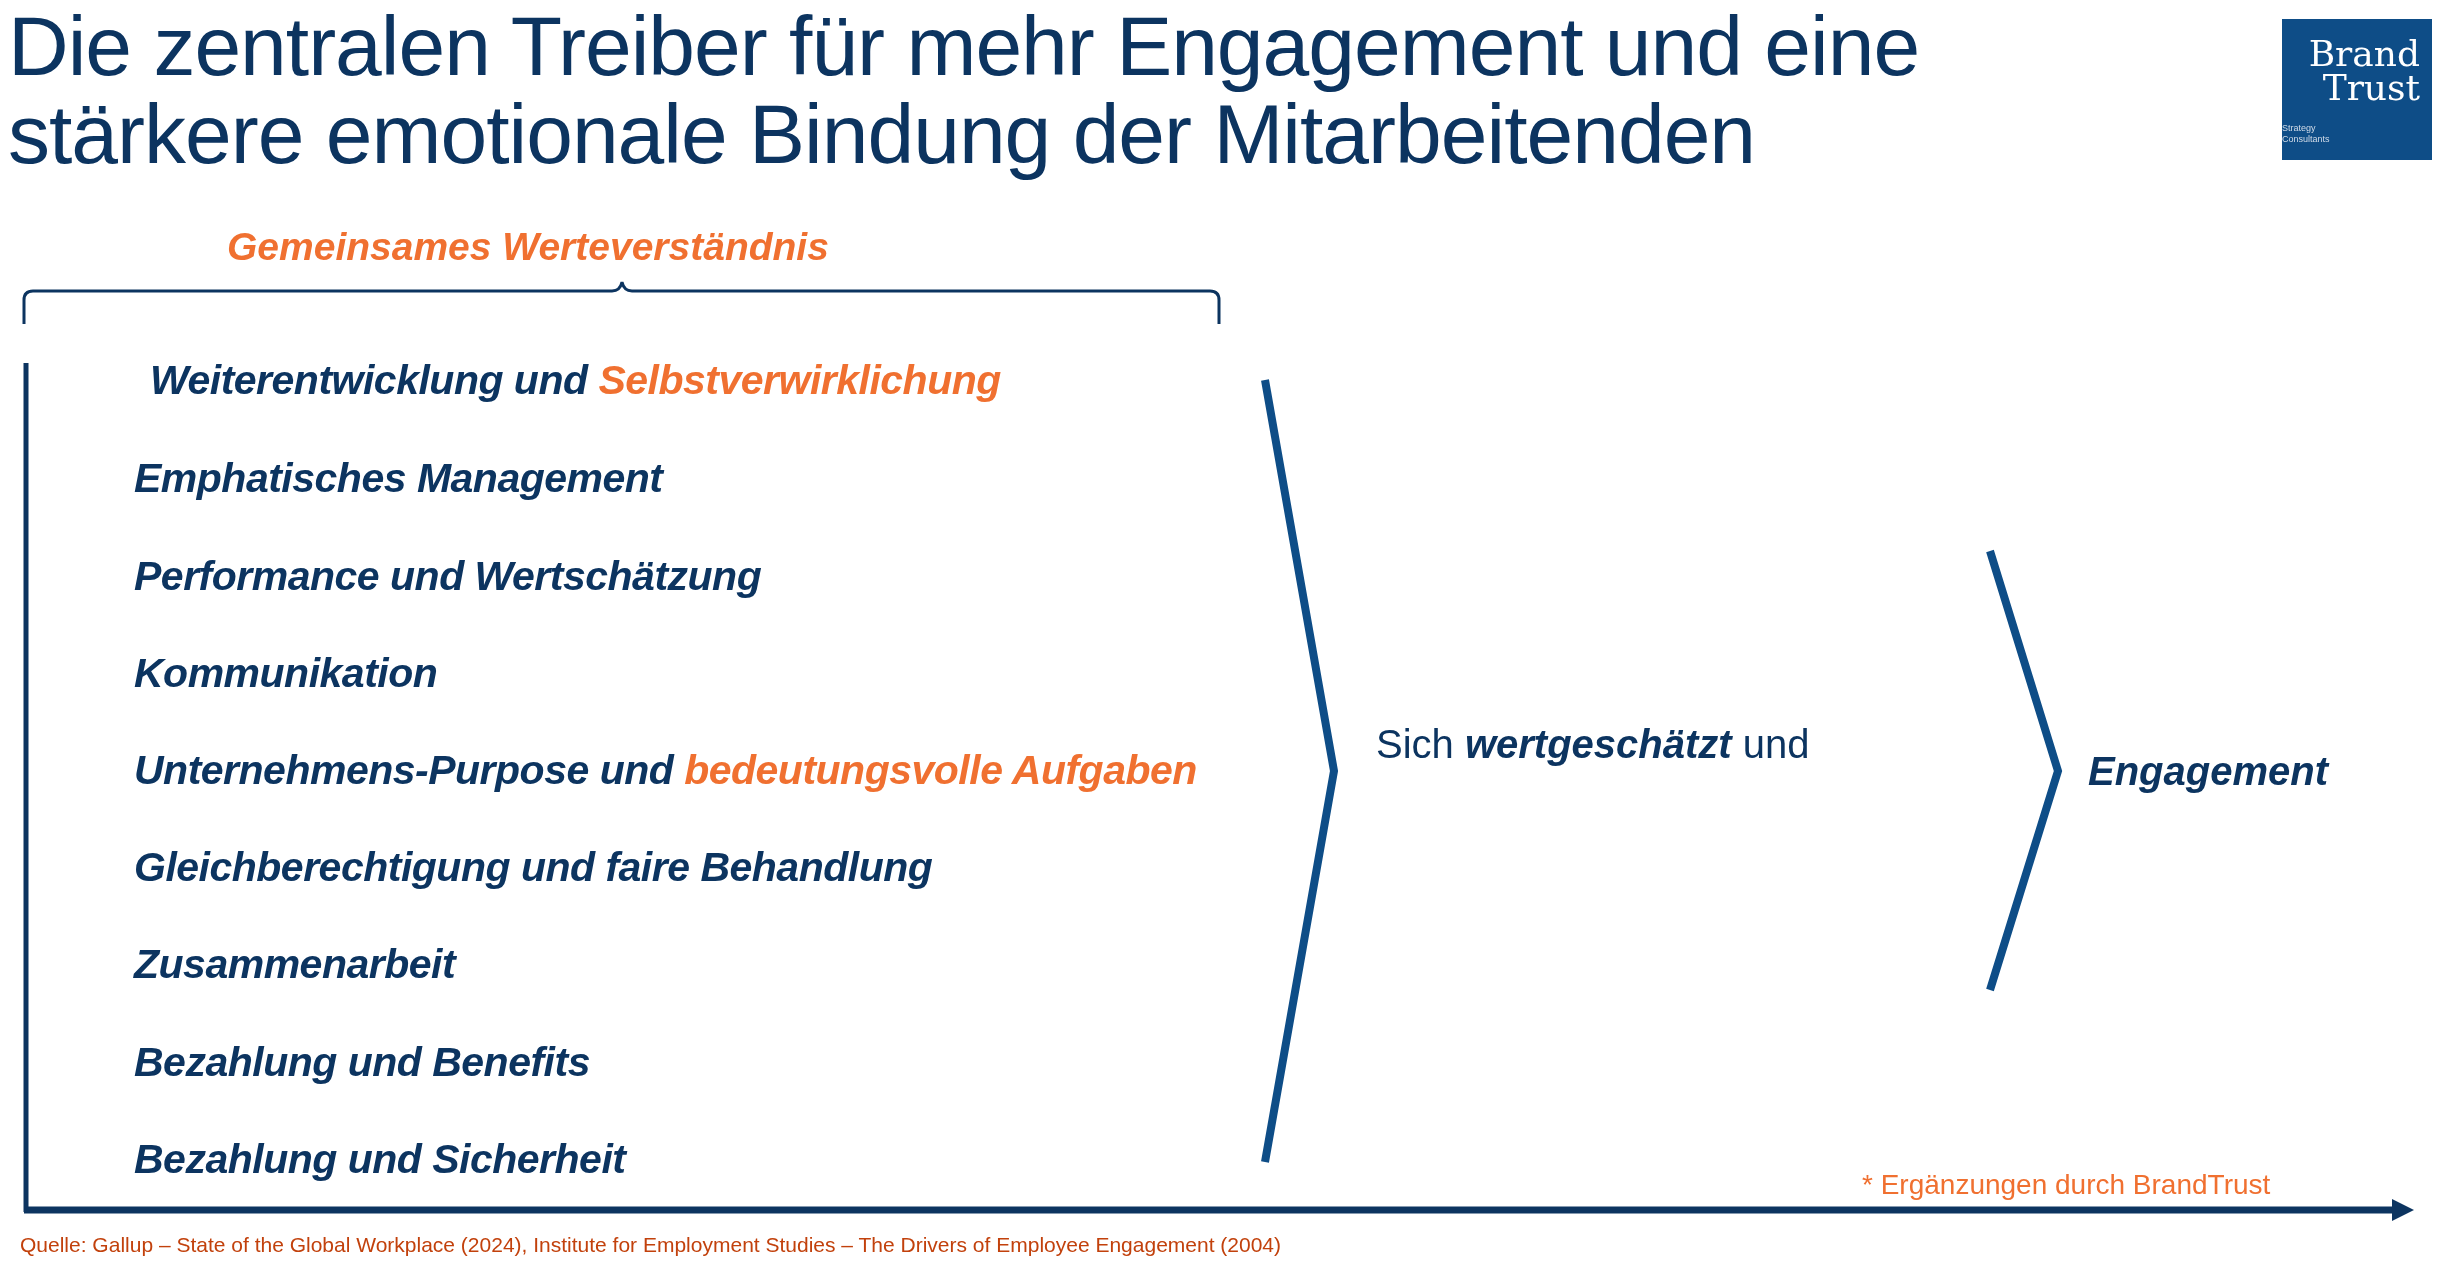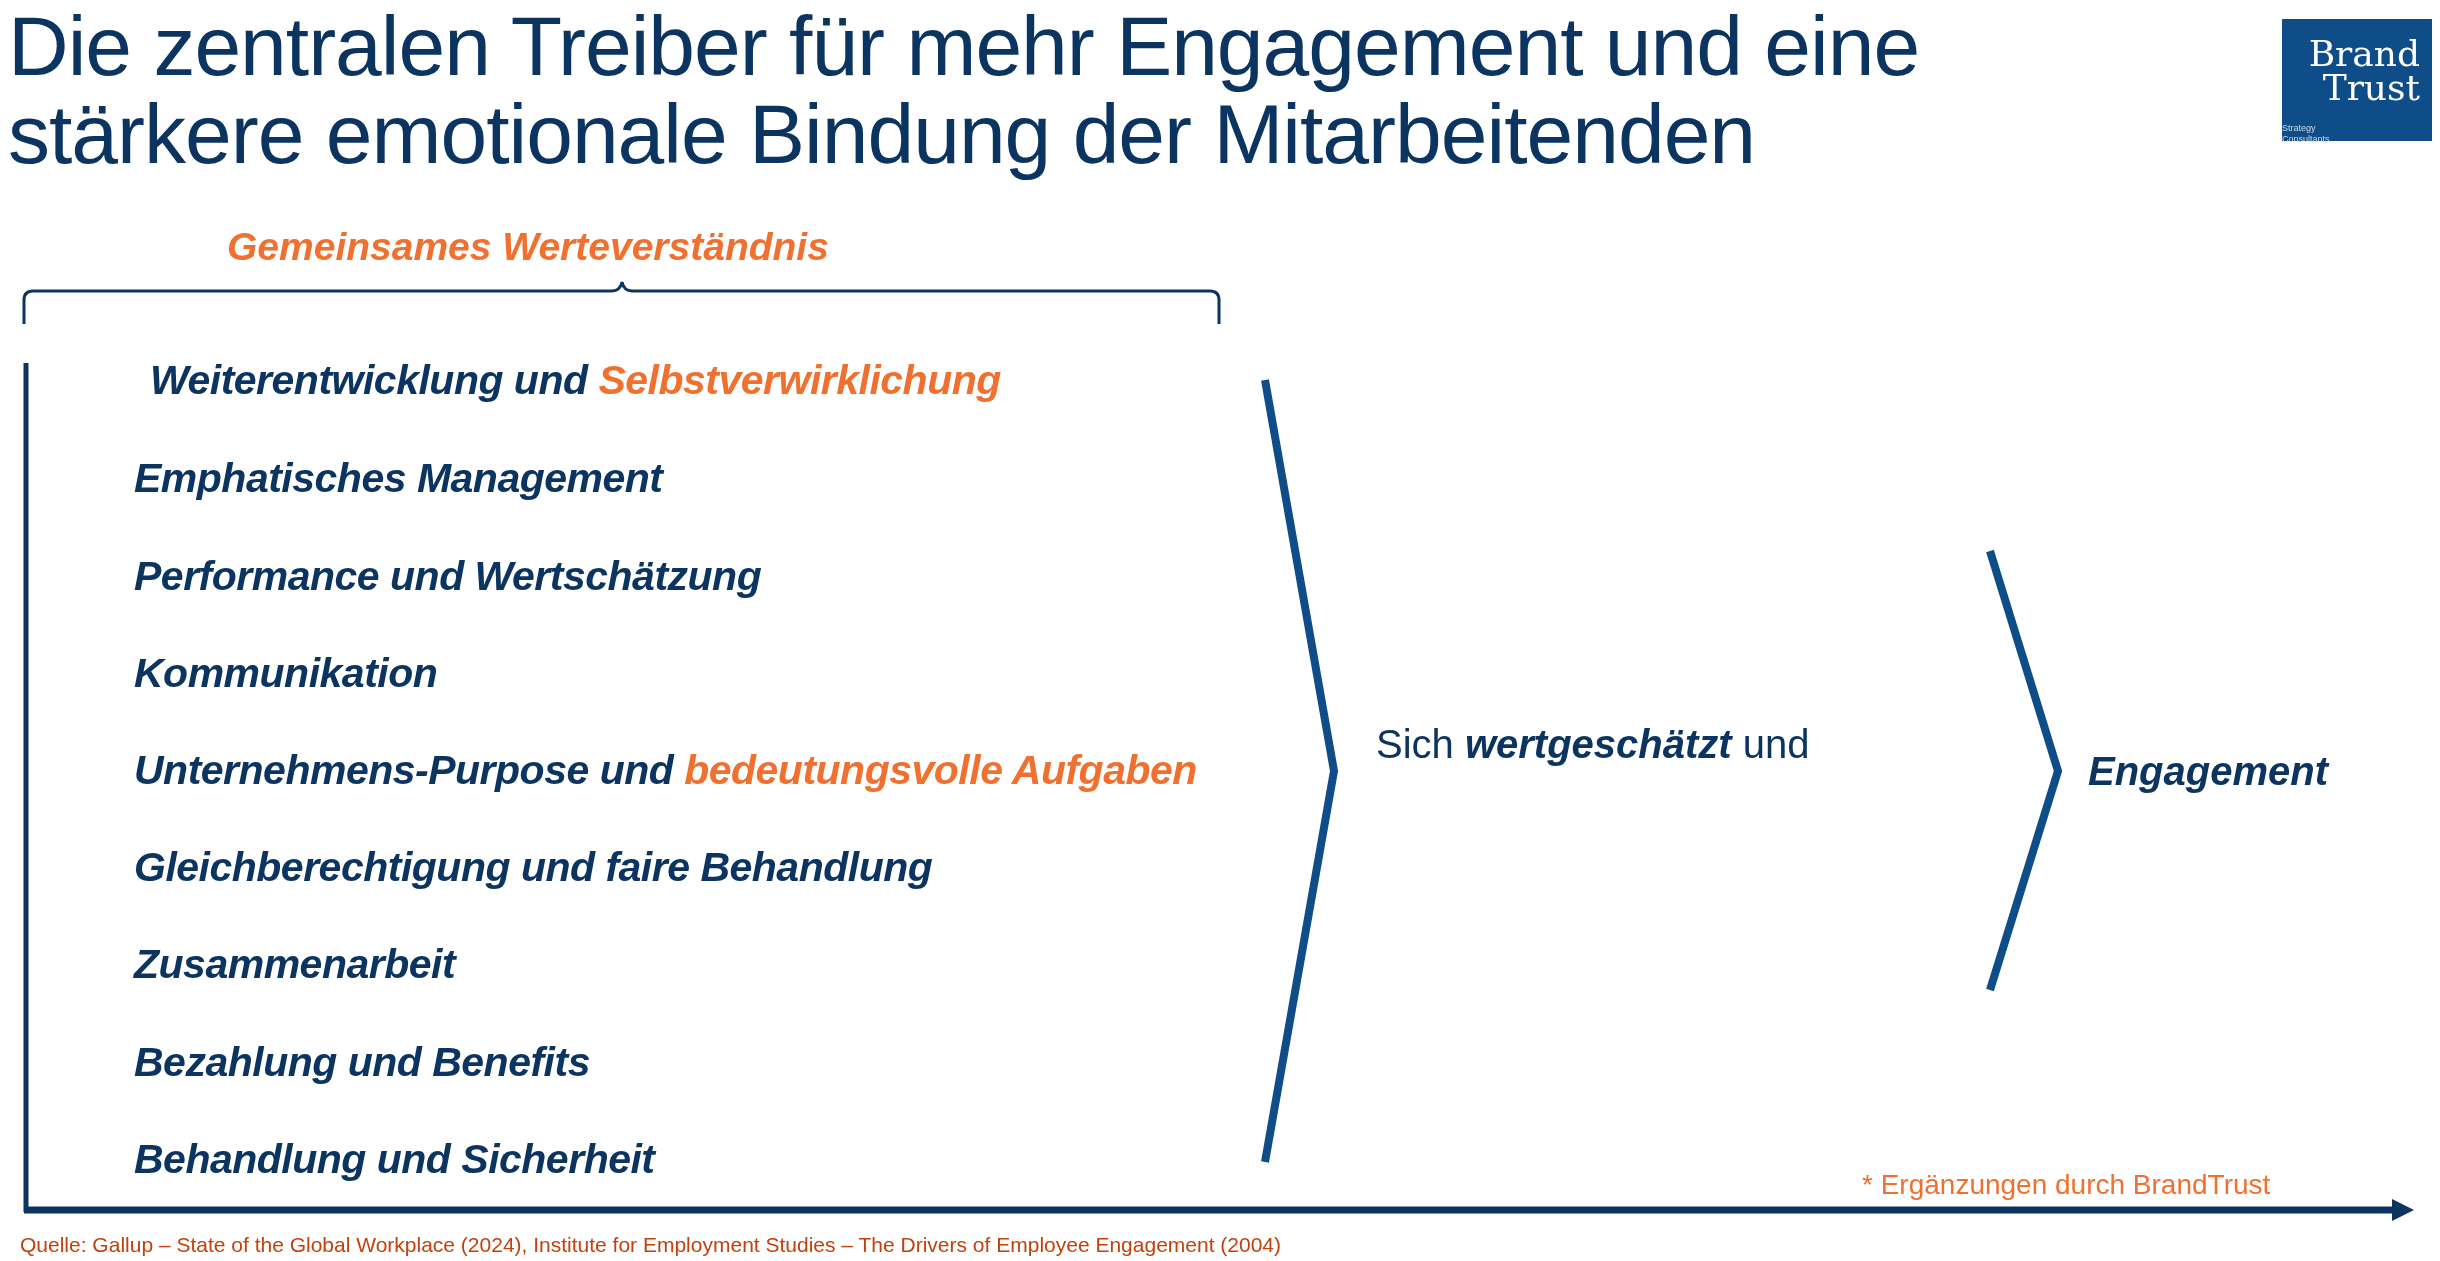--- a/index.html
+++ b/index.html
@@ -2,21 +2,21 @@
 <html><head>
   <meta charset="utf-8">
   <style>
     html, body { margin: 0; padding: 0; background: #ffffff; }
     body { width: 2440px; height: 1261px; position: relative; overflow: hidden;
            font-family: "Liberation Sans", "DejaVu Sans", sans-serif; color: #0c3460; }
     .abs { position: absolute; }
     .title { left: 8px; top: 2px; width: 2200px; font-size: 84px; line-height: 88px;
              color: #0c3460; font-weight: normal; letter-spacing: -1px; margin: 0; }
     .title span { display: block; white-space: nowrap; }
-    .logo { left: 2282px; top: 19px; width: 150px; height: 122px; background: #0e4d87; }
+    .logo { left: 2282px; top: 19px; width: 150px; height: 141px; background: #0e4d87; }
     .logo .word { position: absolute; left: 0; width: 138px; text-align: right;
                   font-family: "DejaVu Serif", "Liberation Serif", serif; color: #ffffff;
                   font-size: 36px; line-height: 36px; }
     .logo .w1 { top: 17px; }
     .logo .w2 { top: 51px; }
     .logo .sub { position: absolute; left: 0; width: 136px; text-align: left;
                  font-family: "Liberation Sans", sans-serif; color: #d0dbe8;
                  font-size: 9px; line-height: 11px; }
     .logo .s1 { top: 104px; }
     .logo .s2 { top: 115px; }
@@ -68,21 +68,21 @@
 
 <div class="abs items">
   <div class="item" style="top:355px;margin-left:16px;"><span>Weiterentwicklung und </span><span class="hl">Selbstverwirklichung</span></div>
   <div class="item" style="top:453px;text-align:right;"><span>Emphatisches Management</span></div>
   <div class="item" style="top:551px;"><span>Performance und Wertschätzung</span></div>
   <div class="item" style="top:648px;"><span>Kommunikation</span></div>
   <div class="item" style="top:745px;"><span>Unternehmens-Purpose und </span><span class="hl">bedeutungsvolle Aufgaben</span></div>
   <div class="item" style="top:842px;"><span>Gleichberechtigung und faire Behandlung</span></div>
   <div class="item" style="top:939px;"><span>Zusammenarbeit</span></div>
   <div class="item" style="top:1037px;"><span>Bezahlung und Benefits</span></div>
-  <div class="item" style="top:1134px;"><span>Behandlung und Sicherheit</span></div>
+  <div class="item" style="top:1134px;"><span>Bezahlung und Sicherheit</span></div>
 </div>
 
 <div class="abs middle">
   <div><span>Sich </span><b>wertgeschätzt</b><span> und</span></div>
 </div>
 
 <div class="abs engagement">Engagement</div>
 
 <div class="abs note">* Ergänzungen durch BrandTrust</div>
 

